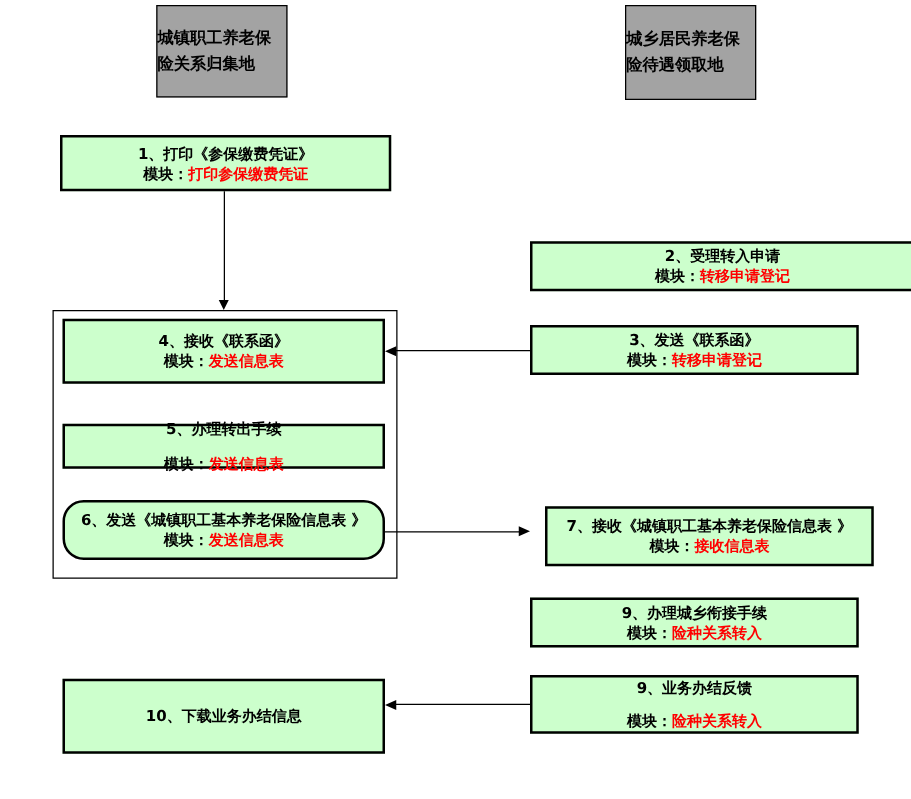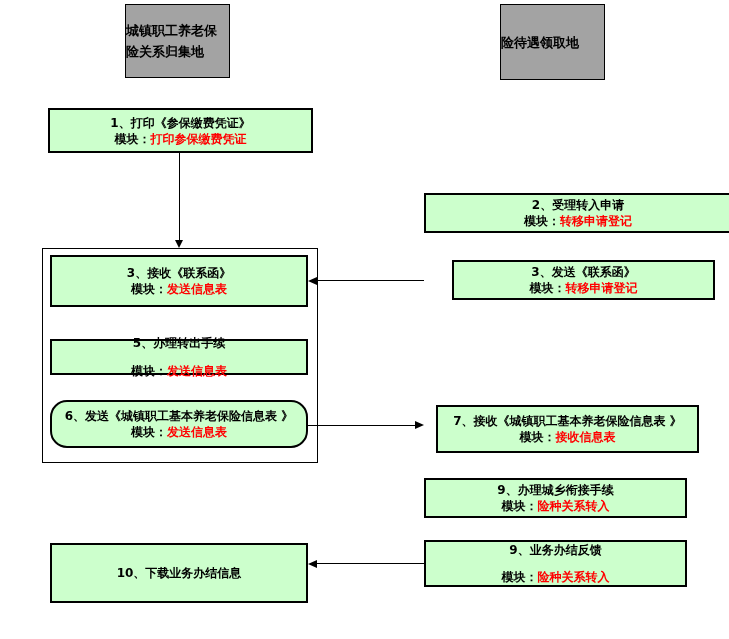--- a/index.html
+++ b/index.html
@@ -33,32 +33,33 @@
 </head>
 <body>
 
 <div id="canvas">
 
   <div class="hbox" style="left:125px; top:4px; width:105px; height:74px;">
     <div>城镇职工养老保</div>
     <div>险关系归集地</div>
   </div>
   <div class="hbox" style="left:500px; top:4px; width:105px; height:76px;">
+    <div>城乡居民养老保</div>
     <div>险待遇领取地</div>
   </div>
 
   <div class="group" style="left:42px; top:248px; width:276px; height:215px;"></div>
 
   <div class="pbox" style="left:48px; top:108px; width:265px; height:45px;">
     <div>1、打印《参保缴费凭证》</div>
     <div><span>模块：</span><span class="red">打印参保缴费凭证</span></div>
   </div>
 
   <div class="pbox" style="left:50px; top:255px; width:258px; height:52px;">
-    <div>3、接收《联系函》</div>
+    <div>4、接收《联系函》</div>
     <div><span>模块：</span><span class="red">发送信息表</span></div>
   </div>
 
   <div class="pbox" style="left:50px; top:339px; width:258px; height:36px;gap:12px;">
     <div>5、办理转出手续</div>
     <div><span>模块：</span><span class="red">发送信息表</span></div>
   </div>
 
   <div class="pbox" style="left:50px; top:400px; width:258px; height:48px;border-radius:17px;">
     <div>6、发送《城镇职工基本养老保险信息表 》</div>
@@ -67,21 +68,21 @@
 
   <div class="pbox" style="left:50px; top:543px; width:258px; height:60px;">
     <div>10、下载业务办结信息</div>
   </div>
 
   <div class="pbox" style="left:424px; top:193px; width:308px; height:40px;">
     <div>2、受理转入申请</div>
     <div><span>模块：</span><span class="red">转移申请登记</span></div>
   </div>
 
-  <div class="pbox" style="left:424px; top:260px; width:263px; height:40px;margin-left:28px;">
+  <div class="pbox" style="left:424px; top:260px; width:263px; height:40px;">
     <div>3、发送《联系函》</div>
     <div><span>模块：</span><span class="red">转移申请登记</span></div>
   </div>
 
   <div class="pbox" style="left:424px; top:405px; width:263px; height:48px;margin-left:12px;">
     <div>7、接收《城镇职工基本养老保险信息表 》</div>
     <div><span>模块：</span><span class="red">接收信息表</span></div>
   </div>
 
   <div class="pbox" style="left:424px; top:478px; width:263px; height:40px;">

